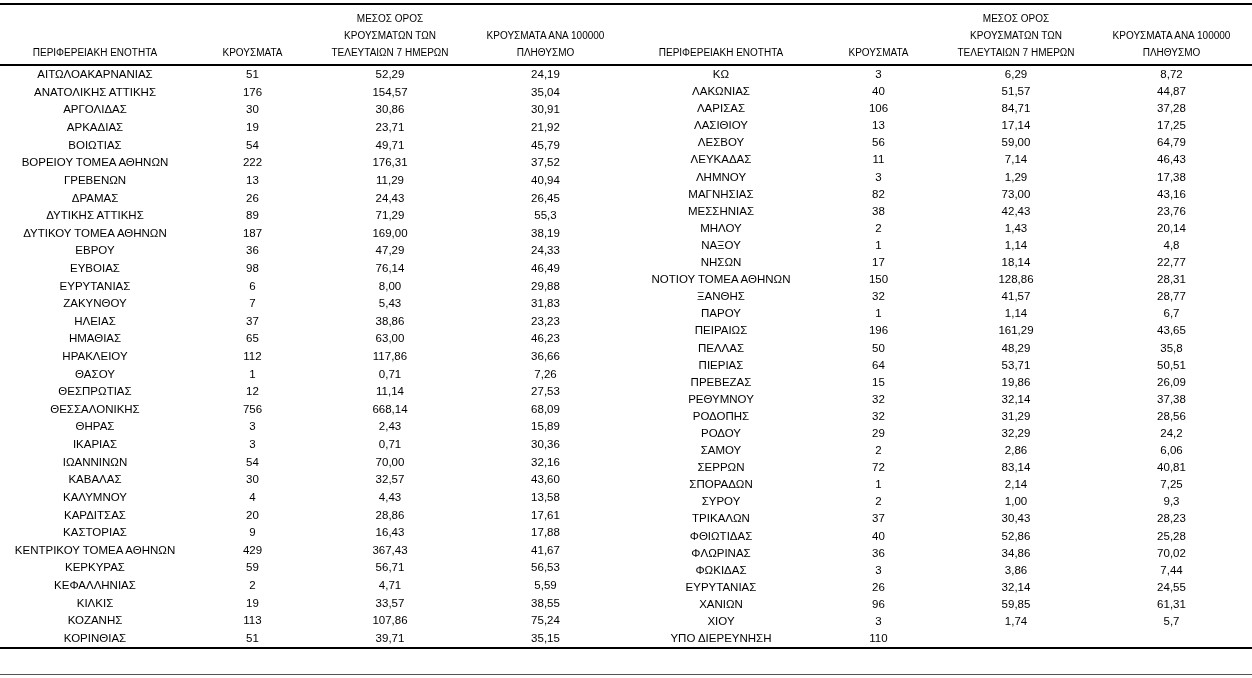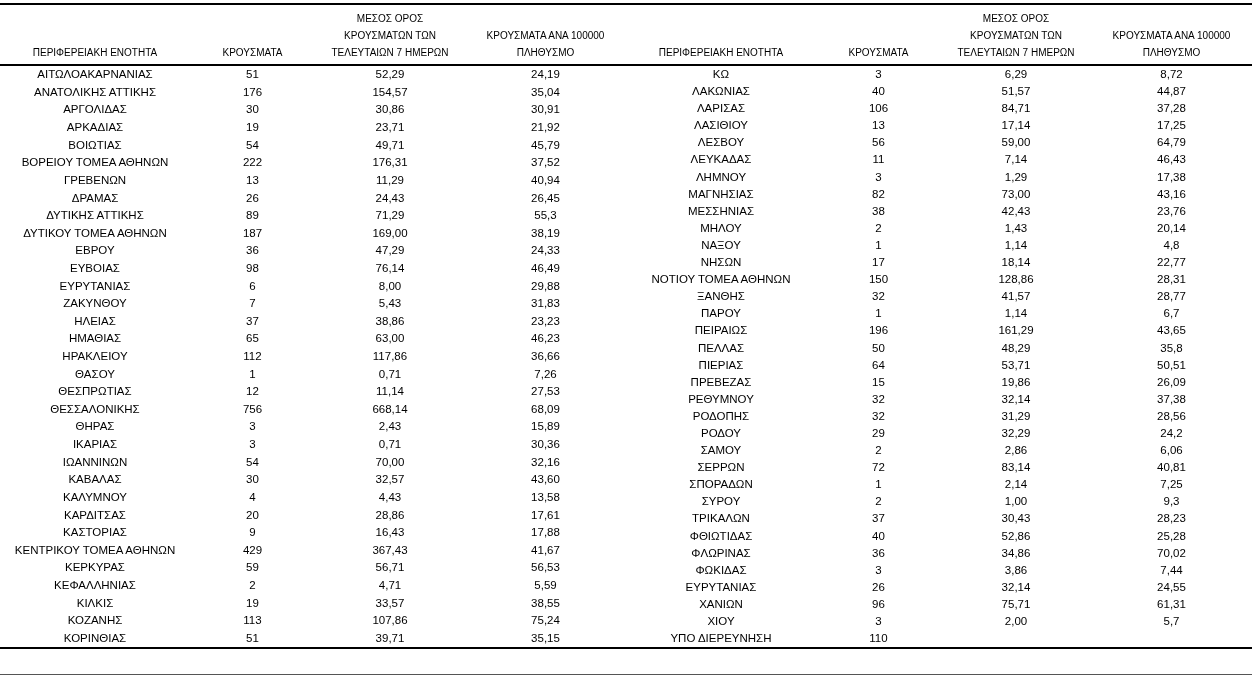--- a/index.html
+++ b/index.html
@@ -473,27 +473,27 @@
         </tr>
         <tr>
           <td>ΕΥΡΥΤΑΝΙΑΣ</td>
           <td>26</td>
           <td>32,14</td>
           <td>24,55</td>
         </tr>
         <tr>
           <td>ΧΑΝΙΩΝ</td>
           <td>96</td>
-          <td>75,71</td>
+          <td>59,85</td>
           <td>61,31</td>
         </tr>
         <tr>
           <td>ΧΙΟΥ</td>
           <td>3</td>
-          <td>2,00</td>
+          <td>1,74</td>
           <td>5,7</td>
         </tr>
         <tr>
           <td>ΥΠΟ ΔΙΕΡΕΥΝΗΣΗ</td>
           <td>110</td>
           <td></td>
           <td></td>
         </tr>
       </tbody>
   </table>

